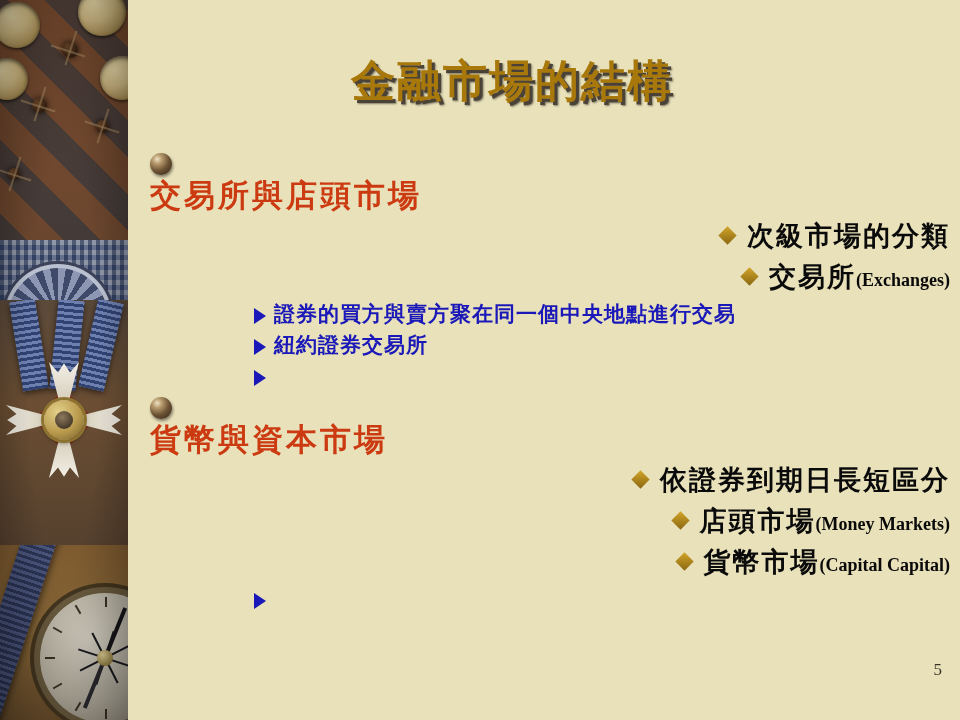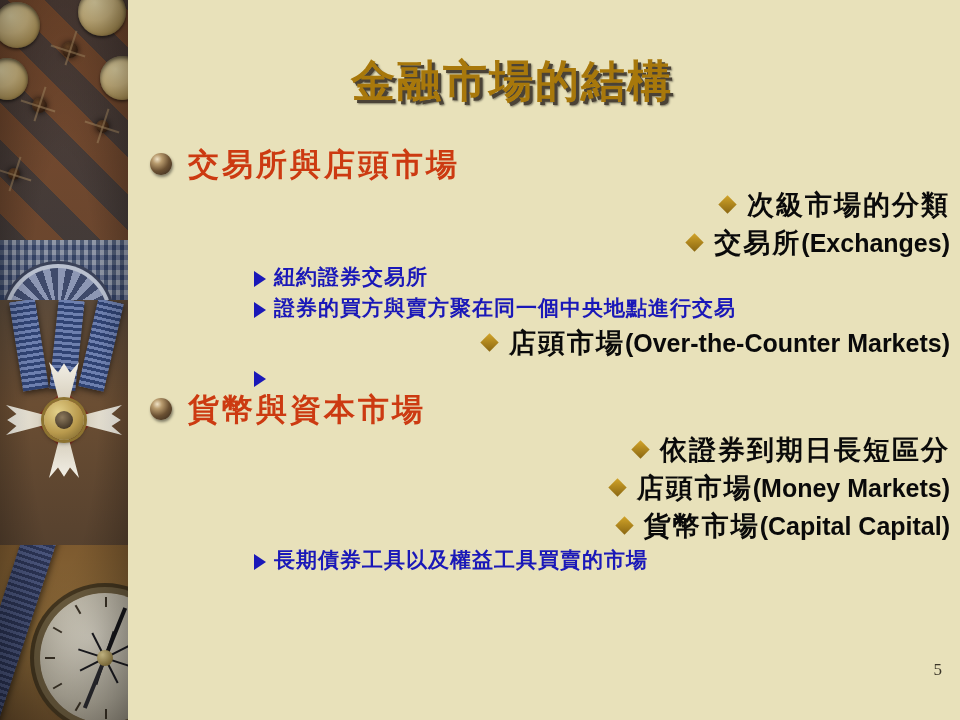--- a/index.html
+++ b/index.html
@@ -95,37 +95,37 @@
     color:#a8780b;
     text-shadow:3px 3px 0 #4a4236, 4px 4px 2px rgba(0,0,0,.45);
     white-space:nowrap;
   }
 
   #body{position:absolute;left:150px;top:142px;width:800px;}
 
   .row{display:flex;align-items:flex-start;}
 
   
-  .lvl1{margin-top:2px;margin-bottom:2px;}
+  .lvl1{margin-top:2px;margin-bottom:2px;flex-direction:column;}
   .lvl1 .txt{
     font-size:31px;font-weight:bold;color:#cc3a11;letter-spacing:3px;
     line-height:40px;
   }
   .sphere{
     flex:0 0 auto;width:22px;height:22px;border-radius:50%;margin:9px 16px 0 0;
     background:radial-gradient(circle at 33% 28%, #efe2c6 0%, #b79a6d 22%, #6b5133 55%, #30241a 100%);
     box-shadow:1px 2px 3px rgba(0,0,0,.45);
   }
 
   
   .lvl2{margin-left:52px;justify-content:flex-end;}
   .lvl2 .txt{
     font-size:27px;font-weight:bold;color:#0a0a0a;letter-spacing:2px;line-height:38px;
   }
-  .lvl2 .txt .lat{font-family:Liberation Sans, sans-serif;font-size:25px;letter-spacing:0;}
+  .lvl2 .txt .lat{font-family:Liberation Serif, serif;font-size:18px;letter-spacing:0;}
   .diamond{
     flex:0 0 auto;width:13px;height:13px;margin:12px 13px 0 0;
     background:linear-gradient(135deg,#d2a429,#8a6712);
     transform:rotate(45deg);
   }
 
   
   .lvl3{margin-left:104px;}
   .lvl3 .txt{
     font-size:21px;font-weight:bold;color:#1a18b8;letter-spacing:1px;line-height:31px;
@@ -216,32 +216,28 @@
       <div class="txt"><span>次級市場的分類</span><span class="lat"></span></div>
     </div>
 
     <div class="row lvl2">
       <div class="diamond"></div>
       <div class="txt"><span>交易所</span><span class="lat">(Exchanges)</span></div>
     </div>
 
     <div class="row lvl3">
       <div class="tri"></div>
+      <div class="txt">證券的買方與賣方聚在同一個中央地點進行交易</div>
+    </div>
+
+    <div class="row lvl3">
+      <div class="tri"></div>
       <div class="txt">紐約證券交易所</div>
     </div>
 
-    <div class="row lvl3">
-      <div class="tri"></div>
-      <div class="txt">證券的買方與賣方聚在同一個中央地點進行交易</div>
-    </div>
-
-    <div class="row lvl2">
-      <div class="diamond"></div>
-      <div class="txt"><span>店頭市場</span><span class="lat">(Over-the-Counter Markets)</span></div>
-    </div>
 
     <div class="row lvl3">
       <div class="tri"></div>
     </div>
 
     <div class="row lvl1">
       <div class="sphere"></div>
       <div class="txt">貨幣與資本市場</div>
     </div>
 
@@ -256,19 +252,18 @@
     </div>
 
 
     <div class="row lvl2">
       <div class="diamond"></div>
       <div class="txt"><span>貨幣市場</span><span class="lat">(Capital Capital)</span></div>
     </div>
 
     <div class="row lvl3">
       <div class="tri"></div>
-      <div class="txt">長期債券工具以及權益工具買賣的市場</div>
     </div>
 
   </div>
 
   <div id="page-num">5</div>
 </div>
 
 </body></html>

